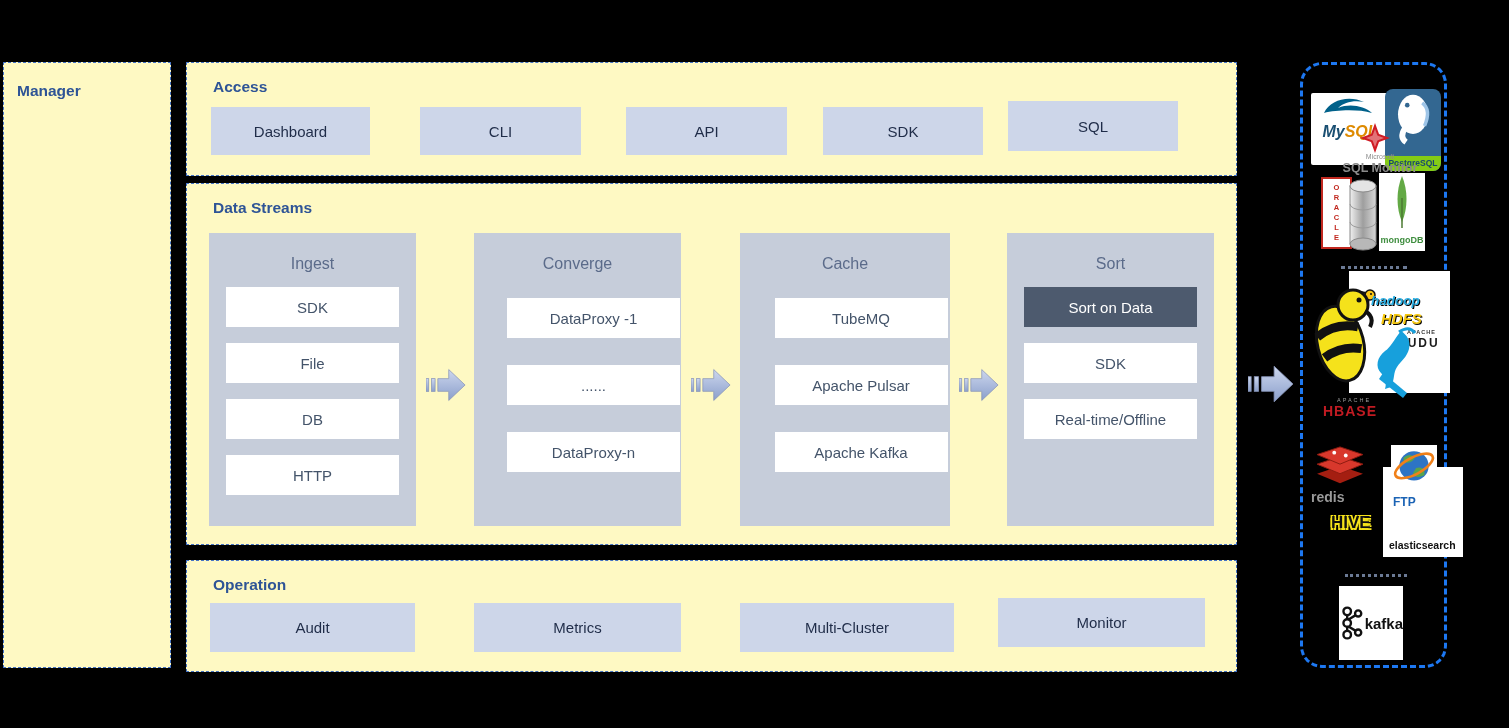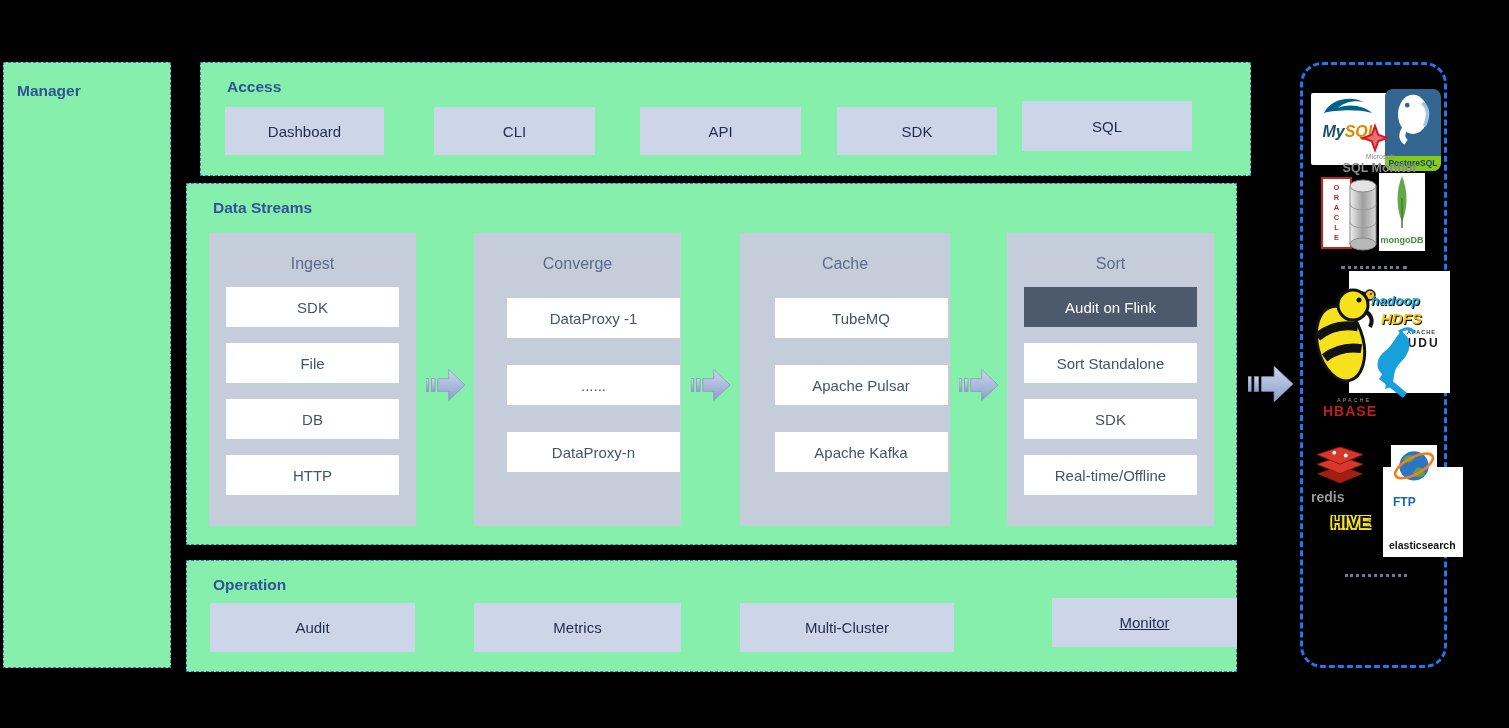--- a/index.html
+++ b/index.html
@@ -1,35 +1,35 @@
 <!DOCTYPE html>
 <html><head>
 <meta charset="utf-8">
 <style>
   html,body{margin:0;padding:0;background:#000;}
   .stage{position:relative;width:1509px;height:728px;background:#000;overflow:hidden;
          font-family:"Liberation Sans","DejaVu Sans",sans-serif;}
   
-  .panel{position:absolute;background:#86efac;border:1.6px dashed #4472c4;box-sizing:border-box;}
+  .panel{position:absolute;background:#fef9c3;border:1.6px dashed #4472c4;box-sizing:border-box;}
   .panel-title{position:absolute;top:15px;left:26px;font-size:15.5px;font-weight:700;color:#2e5496;}
   .sidebar{left:3px;top:62px;width:168px;height:606px;}
   .sidebar .panel-title{left:13px;top:19px;}
   .side-items{position:absolute;left:11px;right:13px;top:61px;display:flex;flex-direction:column;gap:43px;}
   .pill{height:49px;background:#ccd8ec;display:flex;align-items:center;justify-content:center;
         font-size:15px;color:#1f2c48;}
-  .access{left:200px;top:62px;width:1051px;height:114px;}
+  .access{left:186px;top:62px;width:1051px;height:114px;}
   .streams{left:186px;top:183px;width:1051px;height:362px;}
   .operation{left:186px;top:560px;width:1051px;height:112px;}
   .btn{position:absolute;background:#cdd6e9;display:flex;align-items:center;justify-content:center;
        font-size:15px;color:#1f2c48;height:48px;top:44px;}
   .a1{left:24px;width:159px;}.a2{left:233px;width:161px;}.a3{left:439px;width:161px;}
   .a4{left:636px;width:160px;}.a5{left:821px;width:170px;top:38px;height:50px;}
   .obtn{top:42px;height:49px;}
   .o1{left:23px;width:205px;}.o2{left:287px;width:207px;}.o3{left:553px;width:214px;}
-  .o4{left:865px;width:185px;top:37px;text-decoration:underline;}
+  .o4{left:811px;width:207px;top:37px;}
   
   .col{position:absolute;top:49px;height:293px;width:207px;background:#c6cdda;}
   .c1{left:22px;}.c2{left:287px;}.c3{left:553px;width:210px;}.c4{left:820px;}
   .col-title{margin-top:22px;text-align:center;font-size:16px;color:#5b6b8a;}
   .boxes{display:flex;flex-direction:column;align-items:center;gap:16px;margin-top:14px;}
   .col3 .boxes{gap:27px;margin-top:25px;margin-left:32px;}
   .wbox{width:173px;height:40px;background:#fff;display:flex;align-items:center;justify-content:center;
         font-size:15px;color:#44546a;}
   .wbox.dark{background:#4d5a6e;color:#fff;}
   .flow-arrow{position:absolute;top:182px;width:40px;height:38px;}
@@ -146,22 +146,21 @@
       <div class="boxes">
         <div class="wbox">TubeMQ</div>
         <div class="wbox">Apache Pulsar</div>
         <div class="wbox">Apache Kafka</div>
       </div>
     </div>
 
     <div class="col c4">
       <div class="col-title">Sort</div>
       <div class="boxes">
-        <div class="wbox dark">Audit on Flink</div>
-        <div class="wbox">Sort Standalone</div>
+        <div class="wbox dark">Sort on Data</div>
         <div class="wbox">SDK</div>
         <div class="wbox">Real-time/Offline</div>
       </div>
     </div>
 
     <div class="flow-arrow f1">
       <svg viewBox="0 0 44 38" width="40" height="38">
           <g fill="url(#arrowGrad)" stroke="#8794b8" stroke-width="0.8">
         <rect x="0" y="12" width="3" height="14"></rect>
             <rect x="6" y="12" width="4" height="14"></rect>
@@ -325,14 +324,29 @@
         <circle cx="22" cy="20" r="14" fill="#2d74c4"></circle>
         <path d="M12 12 q6 -5 11 0 q-4 7 -11 4 z" fill="#58a44c"></path>
         <path d="M24 22 q9 -2 8 7 q-9 4 -11 -2 z" fill="#58a44c"></path>
         <ellipse cx="22" cy="20" rx="20" ry="8" fill="none" stroke="#f08019" stroke-width="2.5" transform="rotate(-28 22 20)"></ellipse>
       </svg>
       <span class="ftp-word">FTP</span>
     </div>
 
     <div class="divider div2"></div>
 
+    <div class="tile kafka-tile">
+      <svg viewBox="0 0 36 52" width="28" height="46">
+        <g stroke="#111" stroke-width="3.5" fill="#fff">
+          <line x1="12" y1="12" x2="12" y2="40"></line>
+          <line x1="12" y1="22" x2="27" y2="13"></line>
+          <line x1="12" y1="30" x2="27" y2="39"></line>
+          <circle cx="12" cy="9" r="5.5"></circle>
+          <circle cx="12" cy="43" r="5.5"></circle>
+          <circle cx="28" cy="12" r="4.5"></circle>
+          <circle cx="28" cy="40" r="4.5"></circle>
+          <circle cx="12" cy="26" r="5.5"></circle>
+        </g>
+      </svg>
+      <span class="kafka-word">kafka</span>
+    </div>
   </div>
 </div>
 
 </body></html>

